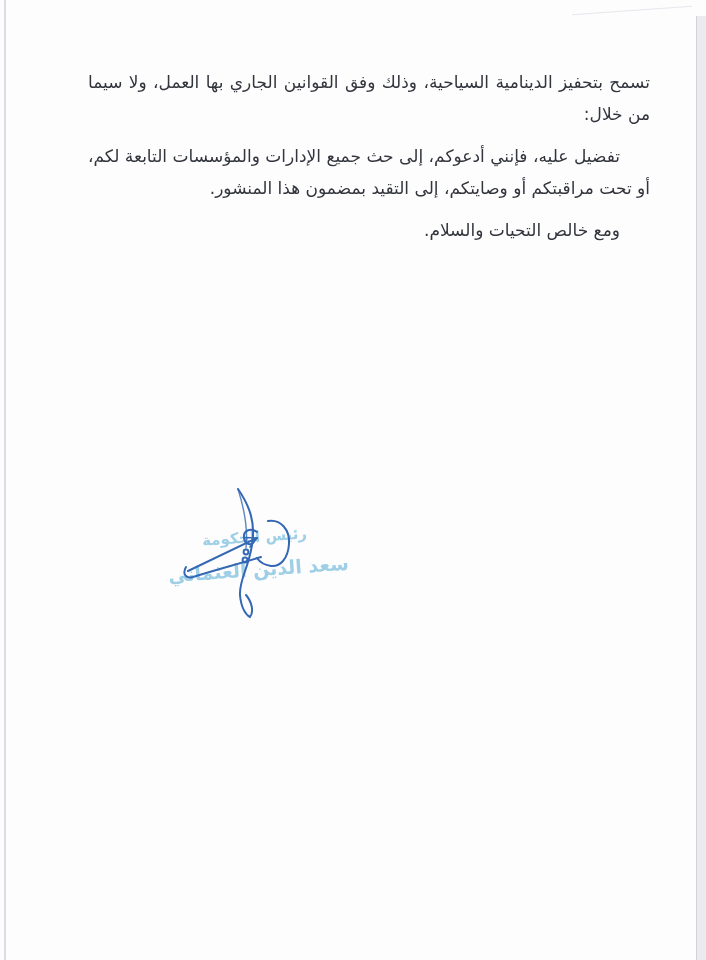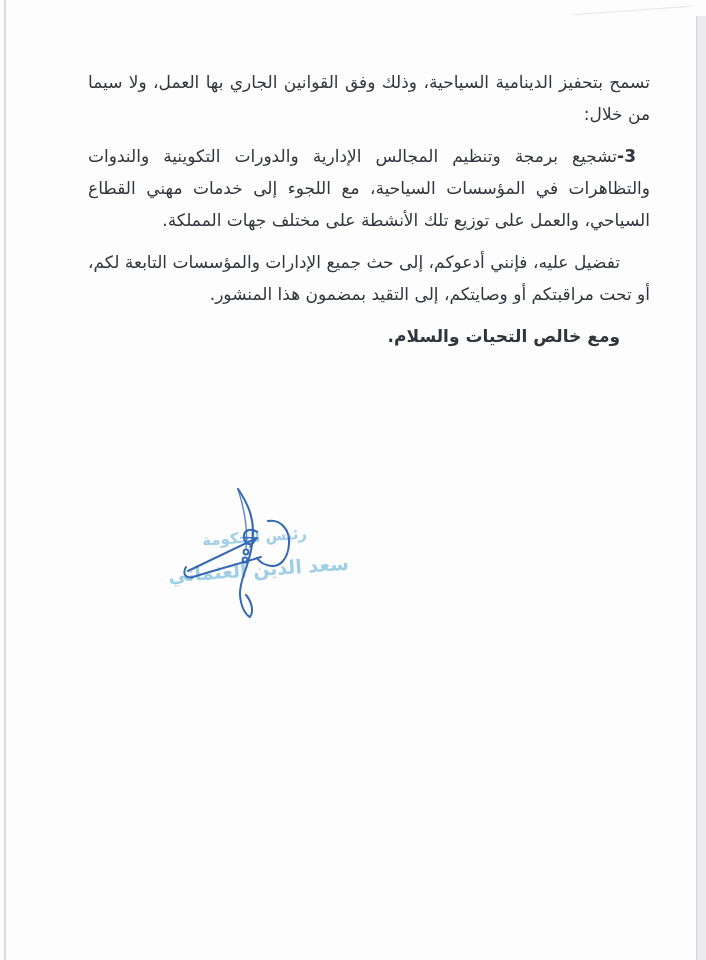--- a/index.html
+++ b/index.html
@@ -48,21 +48,21 @@
     line-height: 32px;
     text-align: justify;
     margin-left: 36px;
   }
   .content p { margin: 0 0 10px 0; }
   .para-first { text-indent: 0; }
   .numbered-item { text-indent: 14px; }
   .item-number { font-weight: bold; }
   .closing-para { text-indent: 30px; }
   .salutation {
-    font-weight: bold;
+    font-weight: normal;
     text-indent: 30px;
     margin-top: 2px;
   }
   
   .signature {
     position: absolute;
     left: 140px; top: 460px;
     width: 260px; height: 210px;
   }
   .stamp-line {
@@ -93,21 +93,20 @@
   <div class="edge-left"></div>
   <div class="edge-right-band"></div>
   <div class="edge-top-diag"></div>
 
   <div class="content">
 
     <p class="para-first">تسمح بتحفيز الدينامية السياحية، وذلك وفق القوانين الجاري بها العمل، ولا سيما من خلال:</p>
 
 
 
-    <p class="numbered-item"><span class="item-number">3-</span><span>تشجيع برمجة وتنظيم المجالس الإدارية والدورات التكوينية والندوات والتظاهرات في المؤسسات السياحية، مع اللجوء إلى خدمات مهني القطاع السياحي، والعمل على توزيع تلك الأنشطة على مختلف جهات المملكة.</span></p>
 
     <p class="closing-para">تفضيل عليه، فإنني أدعوكم، إلى حث جميع الإدارات والمؤسسات التابعة لكم، أو تحت مراقبتكم أو وصايتكم، إلى التقيد بمضمون هذا المنشور.</p>
 
     <p class="salutation">ومع خالص التحيات والسلام.</p>
   </div>
 
   <div class="signature">
 
     <span class="stamp-line stamp-title">رئيس الحكومة</span>
 

